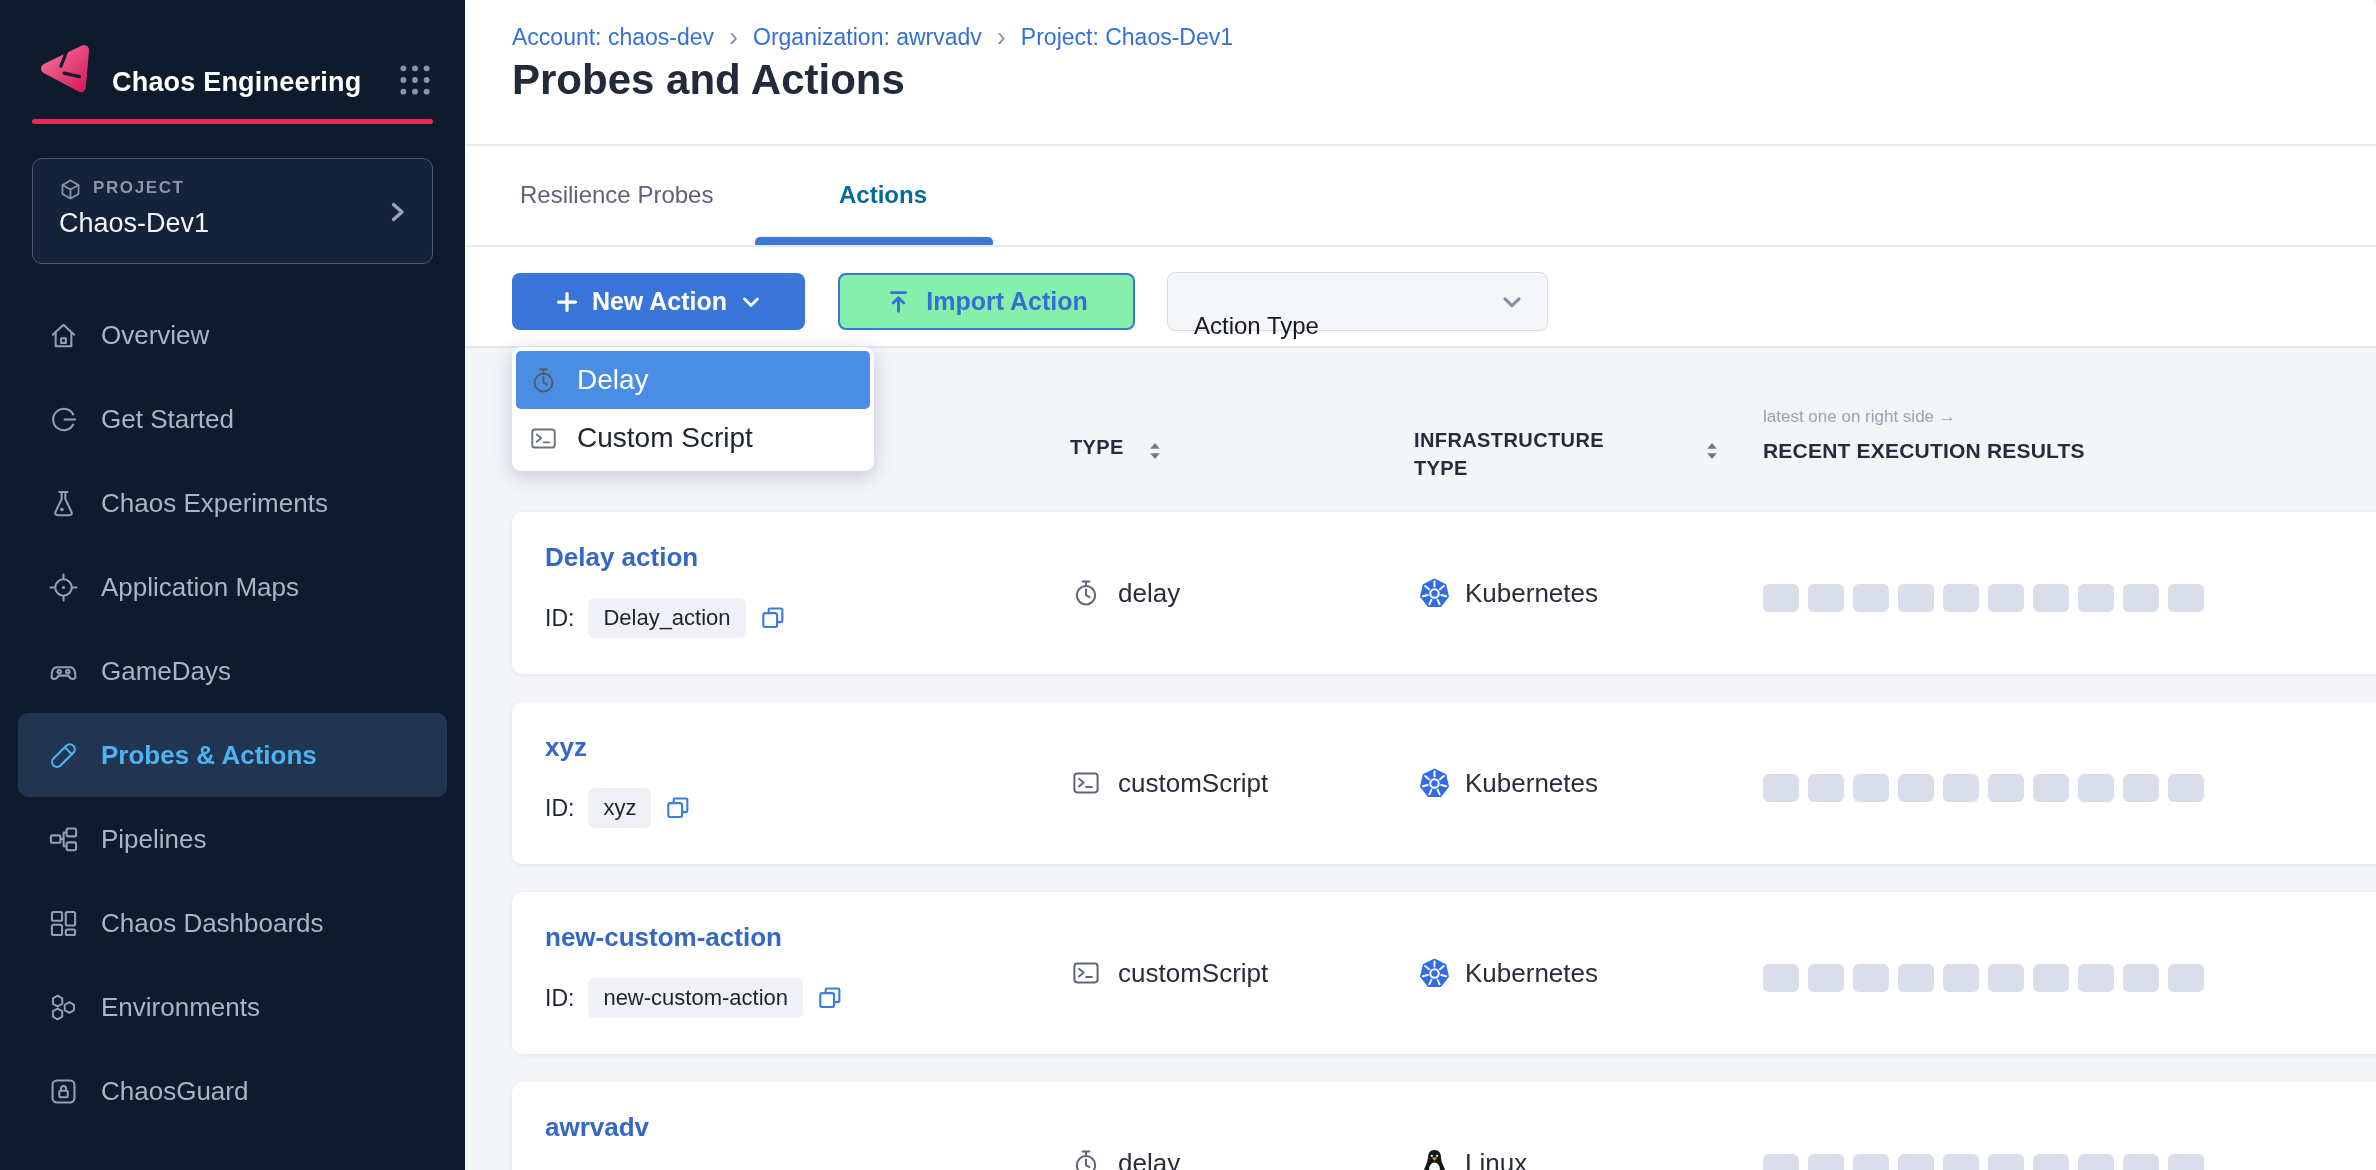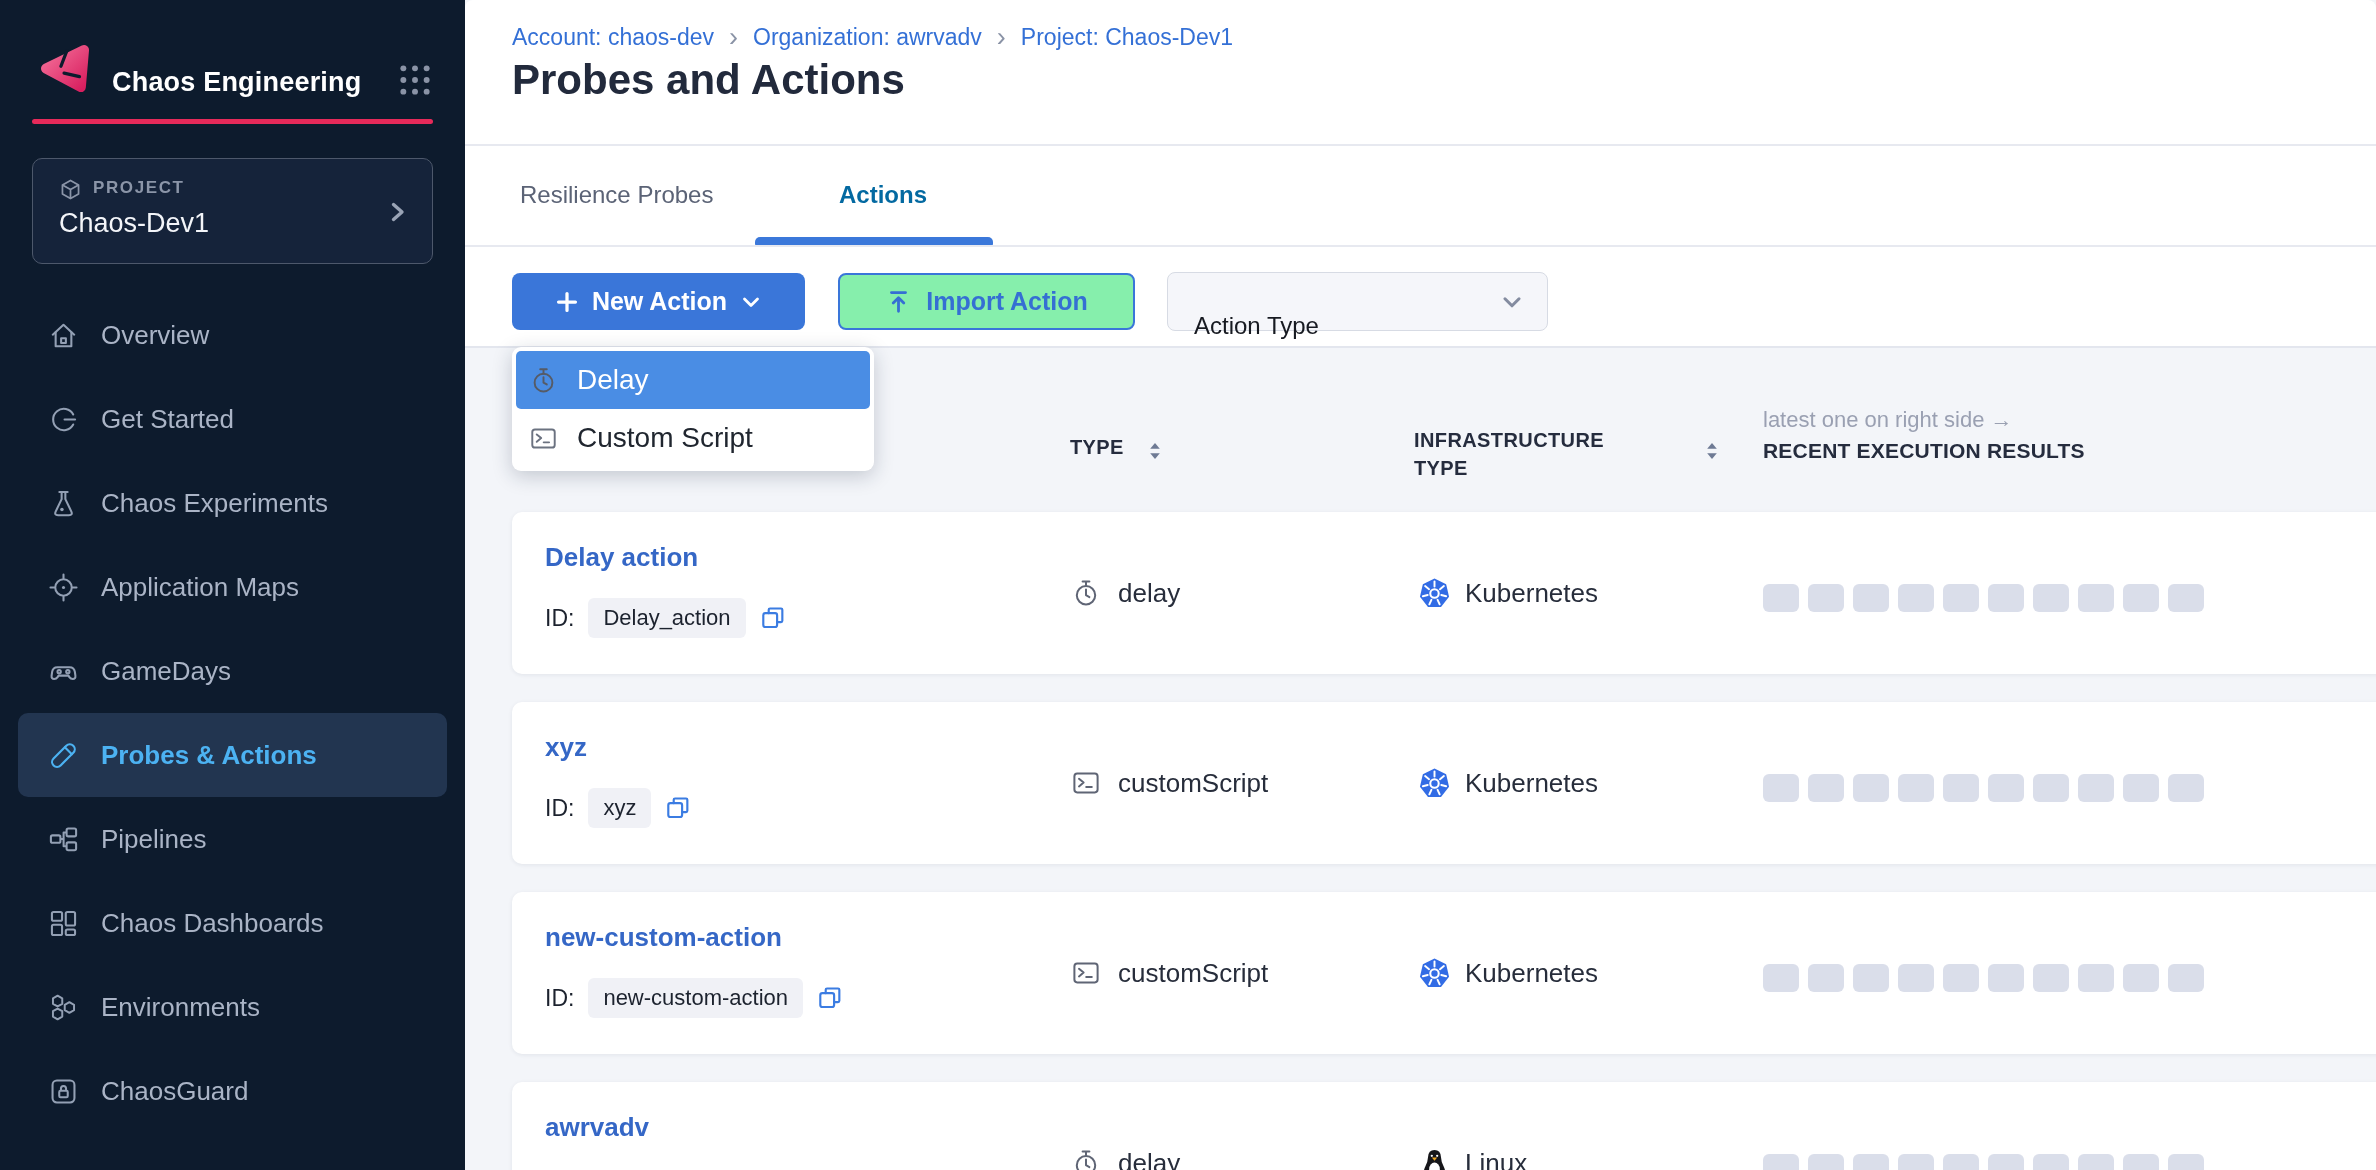--- a/index.html
+++ b/index.html
@@ -49,21 +49,21 @@
   .select-chev { width:26px; height:26px; color:#848ca0; }
 
   
   .table-zone { position:absolute; left:0; right:0; top:346px; bottom:0; background:#f3f5f9; border-top:2px solid #e3e6ee; }
   .th { position:absolute; font-weight:bold; color:#252c3e; letter-spacing:.4px; }
   .th-type { left:605px; top:88px; font-size:20px; }
   .sort { position:absolute; width:14px; height:20px; color:#6e7a94; cursor:pointer; }
   .sort-type { left:683px; top:93px; }
   .th-infra { left:949px; top:78px; font-size:20px; width:245px; line-height:28px; }
   .sort-infra { left:1240px; top:93px; }
-  .hint { position:absolute; left:1298px; top:59px; font-size:22px; color:#9aa0b2; }
+  .hint { position:absolute; left:1298px; top:59px; font-size:17px; color:#9aa0b2; }
   .th-recent { left:1298px; top:91px; font-size:21px; letter-spacing:.2px; }
 
   .rows { position:absolute; left:47px; top:164px; }
   .row-card { position:relative; width:1890px; height:162px; background:#ffffff; border-radius:10px; margin-bottom:28px; box-shadow:0 1px 4px rgba(30,40,70,.08); }
   .row-name { position:absolute; left:33px; top:30px; font-size:26px; font-weight:bold; color:#3567c6; cursor:pointer; }
   .id-row { position:absolute; left:33px; top:86px; display:flex; align-items:center; }
   .id-label { font-size:23px; color:#1c222e; }
   .id-pill { margin-left:14px; background:#f0f1f6; border-radius:6px; padding:7px 15px; font-size:22px; color:#1c222e; }
   .copy { margin-left:13px; width:28px; height:28px; color:#3b7ce2; cursor:pointer; }
   .cell-type { position:absolute; left:559px; top:0; height:100%; display:flex; align-items:center; gap:17px; }

